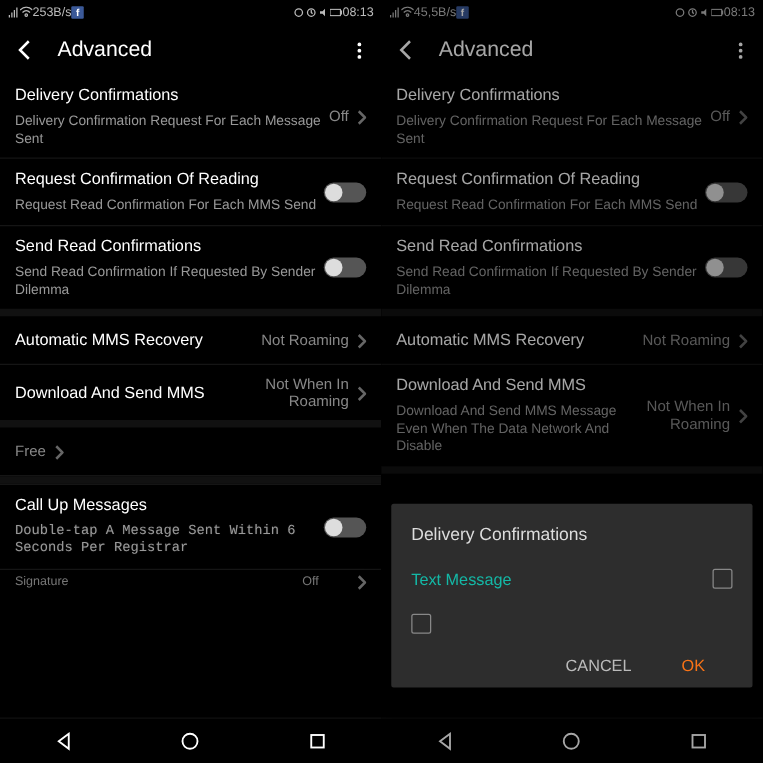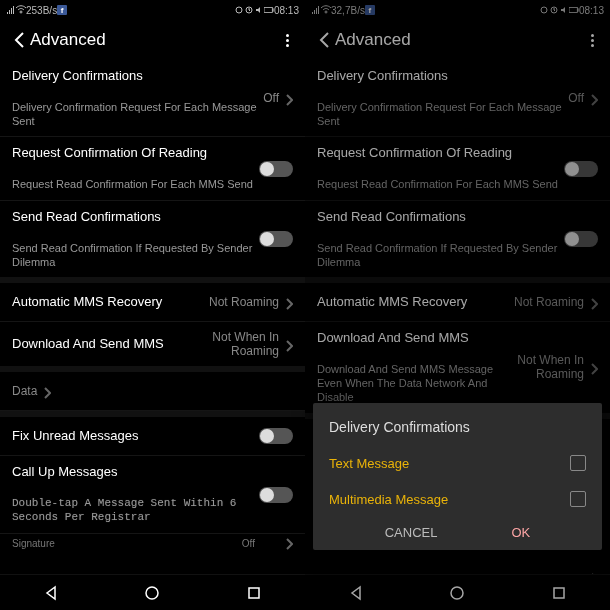--- a/index.html
+++ b/index.html
@@ -27,37 +27,38 @@
     color: #bbb;
   }
   .statusbar .left, .statusbar .right { display: flex; align-items: center; gap: 0; }
   .statusbar svg { width: 10px; height: 10px; fill: #bbb; }
   .statusbar .fb { width:10px;height:10px;background:#3b5998;color:#fff;font-weight:bold;font-size:8px;display:flex;align-items:center;justify-content:center;border-radius:1px; }
   
   .header {
     height: 40px;
     display: flex; align-items: center;
     padding: 0 10px;
+    gap: 16px;
   }
   .header .back { width:20px;height:20px; }
   .header .back svg { width:20px;height:20px;stroke:#fff;stroke-width:2;fill:none; }
   .header .title { font-size: 17px; color:#fff; flex:1; }
   .header .more { width:16px;height:20px;display:flex;flex-direction:column;justify-content:center;gap:2px;align-items:center; }
   .header .more span { width:3px;height:3px;background:#fff;border-radius:50%; }
   
   .content { flex:1; overflow:hidden; }
   .item {
     padding: 8px 12px;
     display: flex; align-items: center;
     min-height: 38px;
     position: relative;
   }
   .item .txt { flex:1; }
   .item .title-row { font-size: 13px; color:#fff; line-height:1.3; }
-  .item .sub { font-size: 11px; color:#999; line-height:1.25; margin-top:16px; }
+  .item .sub { font-size: 11px; color:#999; line-height:1.25; margin-top:6px; }
   .item .value { font-size: 12px; color:#888; margin-right:6px; }
   .chev { width:8px;height:12px; }
   .chev svg { width:8px;height:12px;stroke:#666;stroke-width:2;fill:none; }
   .sep { height:1px; background:#151515; margin:0; }
   .sep-thick { height:6px; background:#111; }
   
   .toggle {
     width: 34px; height: 16px; border-radius: 8px;
     background: #555; position: relative; flex-shrink:0;
   }
@@ -91,32 +92,32 @@
     background:#2d2d2d;
     border-radius:2px;
     padding: 12px 0 0 0;
     box-shadow:0 4px 18px rgba(0,0,0,.7);
     color:#ddd;
   }
   .dialog h3 { font-size:14px;font-weight:400;padding:4px 16px 10px; }
   .dlg-row {
     display:flex;align-items:center;justify-content:space-between;
     padding:10px 16px;
-    font-size:13px;color:#eab308;
+    font-size:13px;color:#14b8a6;
   }
   .checkbox {
     width:16px;height:16px;border:1.5px solid #888;border-radius:2px;
   }
   .dlg-btns {
-    display:flex; justify-content:center; gap:40px;
-    padding:8px 20px 10px;
+    display:flex; justify-content:flex-end; gap:40px;
+    padding:8px 38px 10px;
     font-size:13px;
   }
   .dlg-btn-cancel { color:#bbb; }
-  .dlg-btn-ok { color:#fca5a5;margin-left:34px; }
+  .dlg-btn-ok { color:#f97316; }
   
   .blurish { text-shadow:0 0 1px #333;font-family:Liberation Mono, monospace; }
 </style>
 </head>
 <body>
 
 <div class="phone">
   <div class="statusbar">
     <div class="left">
       <svg viewBox="0 0 10 10">
@@ -211,37 +212,29 @@
         <div class="title-row">Download And Send MMS</div>
       </div>
       <span class="value" style="text-align:right;width:80px">Not When In Roaming</span>
       <span class="chev"><svg viewBox="0 0 8 12">
             <path d="M2 1l5 5-5 5"></path>
           </svg></span>
     </div>
     <div class="sep-thick"></div>
 
     <div class="item">
-      <span class="value">Data</span>
+      <span class="value">Free</span>
       <span class="chev"><svg viewBox="0 0 8 12">
             <path d="M2 1l5 5-5 5"></path>
           </svg></span>
     </div>
     <div class="sep"></div>
 
     <div class="sep-thick"></div>
 
-    <div class="item">
-      <div class="txt">
-          <div class="title-row">Fix Unread Messages</div>
-        </div>
-      <div class="toggle">
-          <div class="knob"></div>
-        </div>
-    </div>
     <div class="sep"></div>
 
     <div class="item">
       <div class="txt">
         <div class="title-row">Call Up Messages</div>
         <div class="sub blurish">Double-tap A Message Sent Within 6 Seconds Per Registrar</div>
       </div>
       <div class="toggle">
           <div class="knob"></div>
         </div>
@@ -278,21 +271,21 @@
 
 <div class="phone">
   <div class="statusbar">
     <div class="left">
       <svg viewBox="0 0 10 10">
           <path d="M1 9h1V7H1zM3 9h1V5H3zM5 9h1V3H5zM7 9h1V1H7z"></path>
         </svg>
       <svg viewBox="0 0 10 10">
           <path d="M5 8a1 1 0 100-2 1 1 0 000 2zM2 5c2-2 4-2 6 0M0 3c3-3 7-3 10 0" stroke="#bbb" fill="none" stroke-width="1"></path>
         </svg>
-      <span>32,7B/s</span>
+      <span>45,5B/s</span>
       <span class="fb">f</span>
     </div>
     <div class="right">
       <svg viewBox="0 0 10 10">
           <circle cx="5" cy="5" r="3" stroke="#bbb" fill="none"></circle>
         </svg>
       <svg viewBox="0 0 10 10">
           <circle cx="5" cy="5" r="3" stroke="#bbb" fill="none"></circle>
           <path d="M5 3v2l1 1" stroke="#bbb"></path>
         </svg>
@@ -407,21 +400,20 @@
   </div>
 
   <div class="dialog-overlay"></div>
   <div class="dialog">
     <h3>Delivery Confirmations</h3>
     <div class="dlg-row">
       <span>Text Message</span>
       <span class="checkbox"></span>
     </div>
     <div class="dlg-row">
-      <span>Multimedia Message</span>
       <span class="checkbox"></span>
     </div>
     <div class="dlg-btns">
       <span class="dlg-btn-cancel">CANCEL</span>
       <span class="dlg-btn-ok">OK</span>
     </div>
   </div>
 </div>
 
 </body></html>

